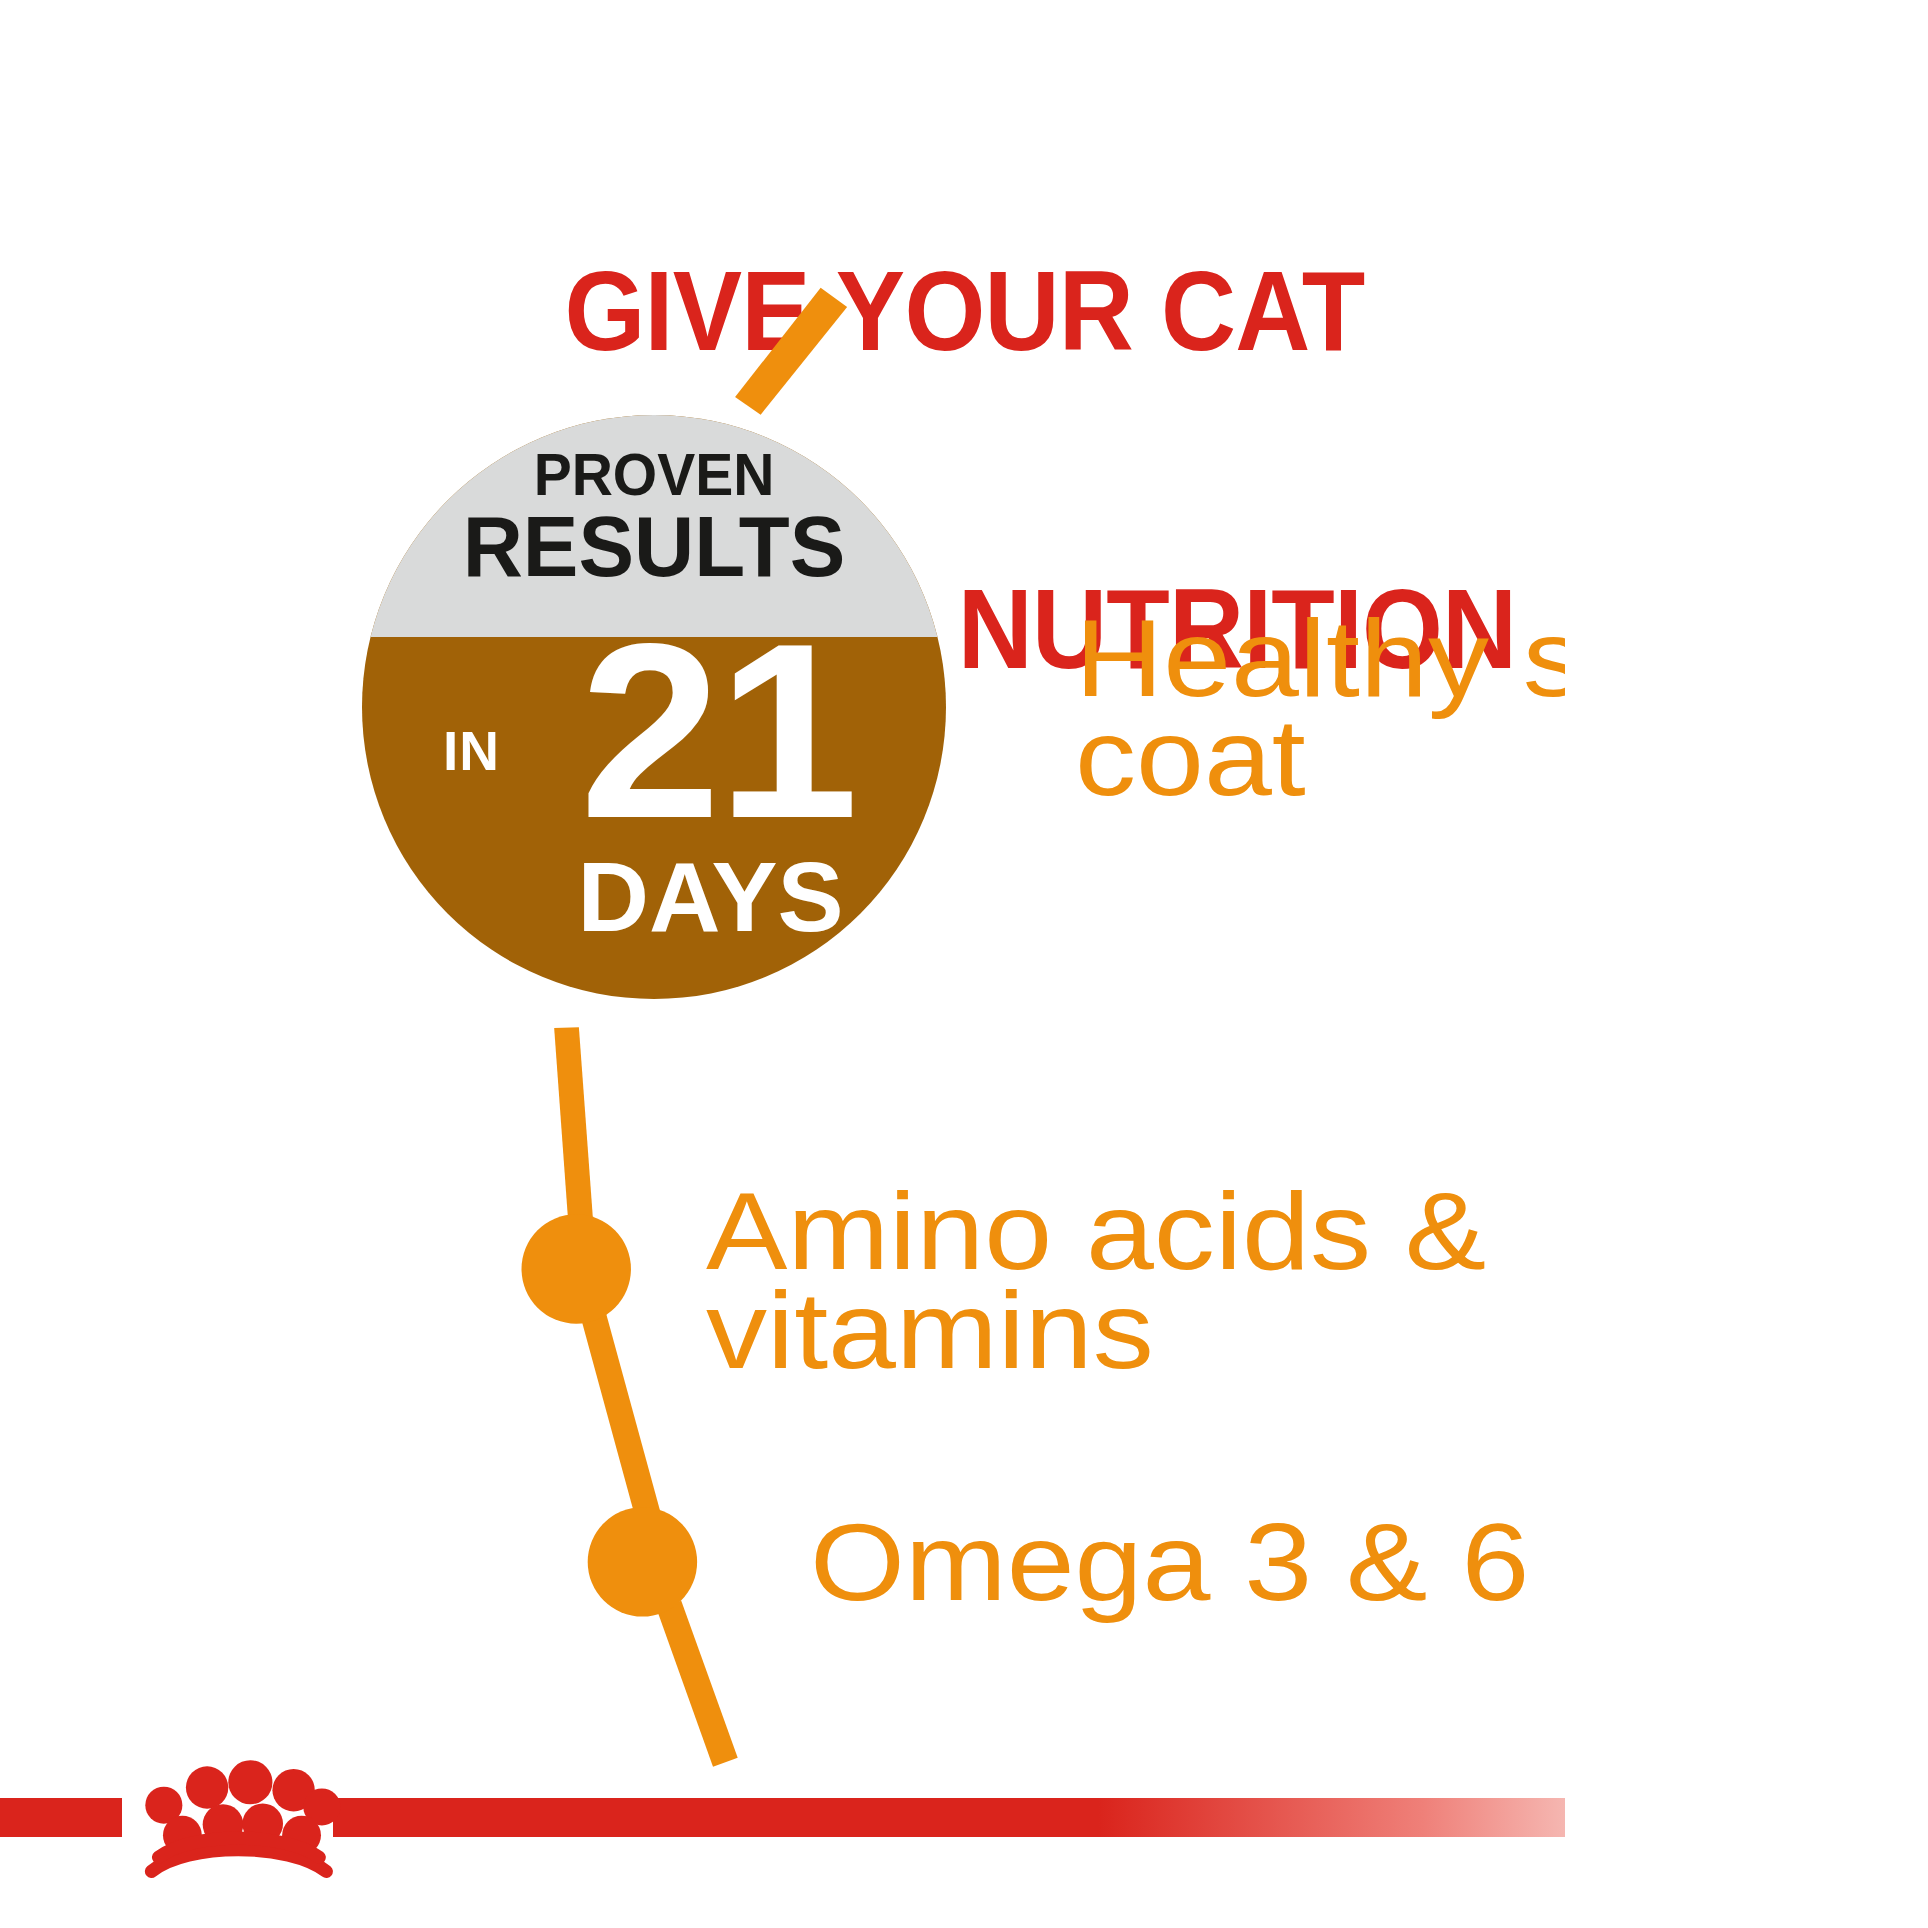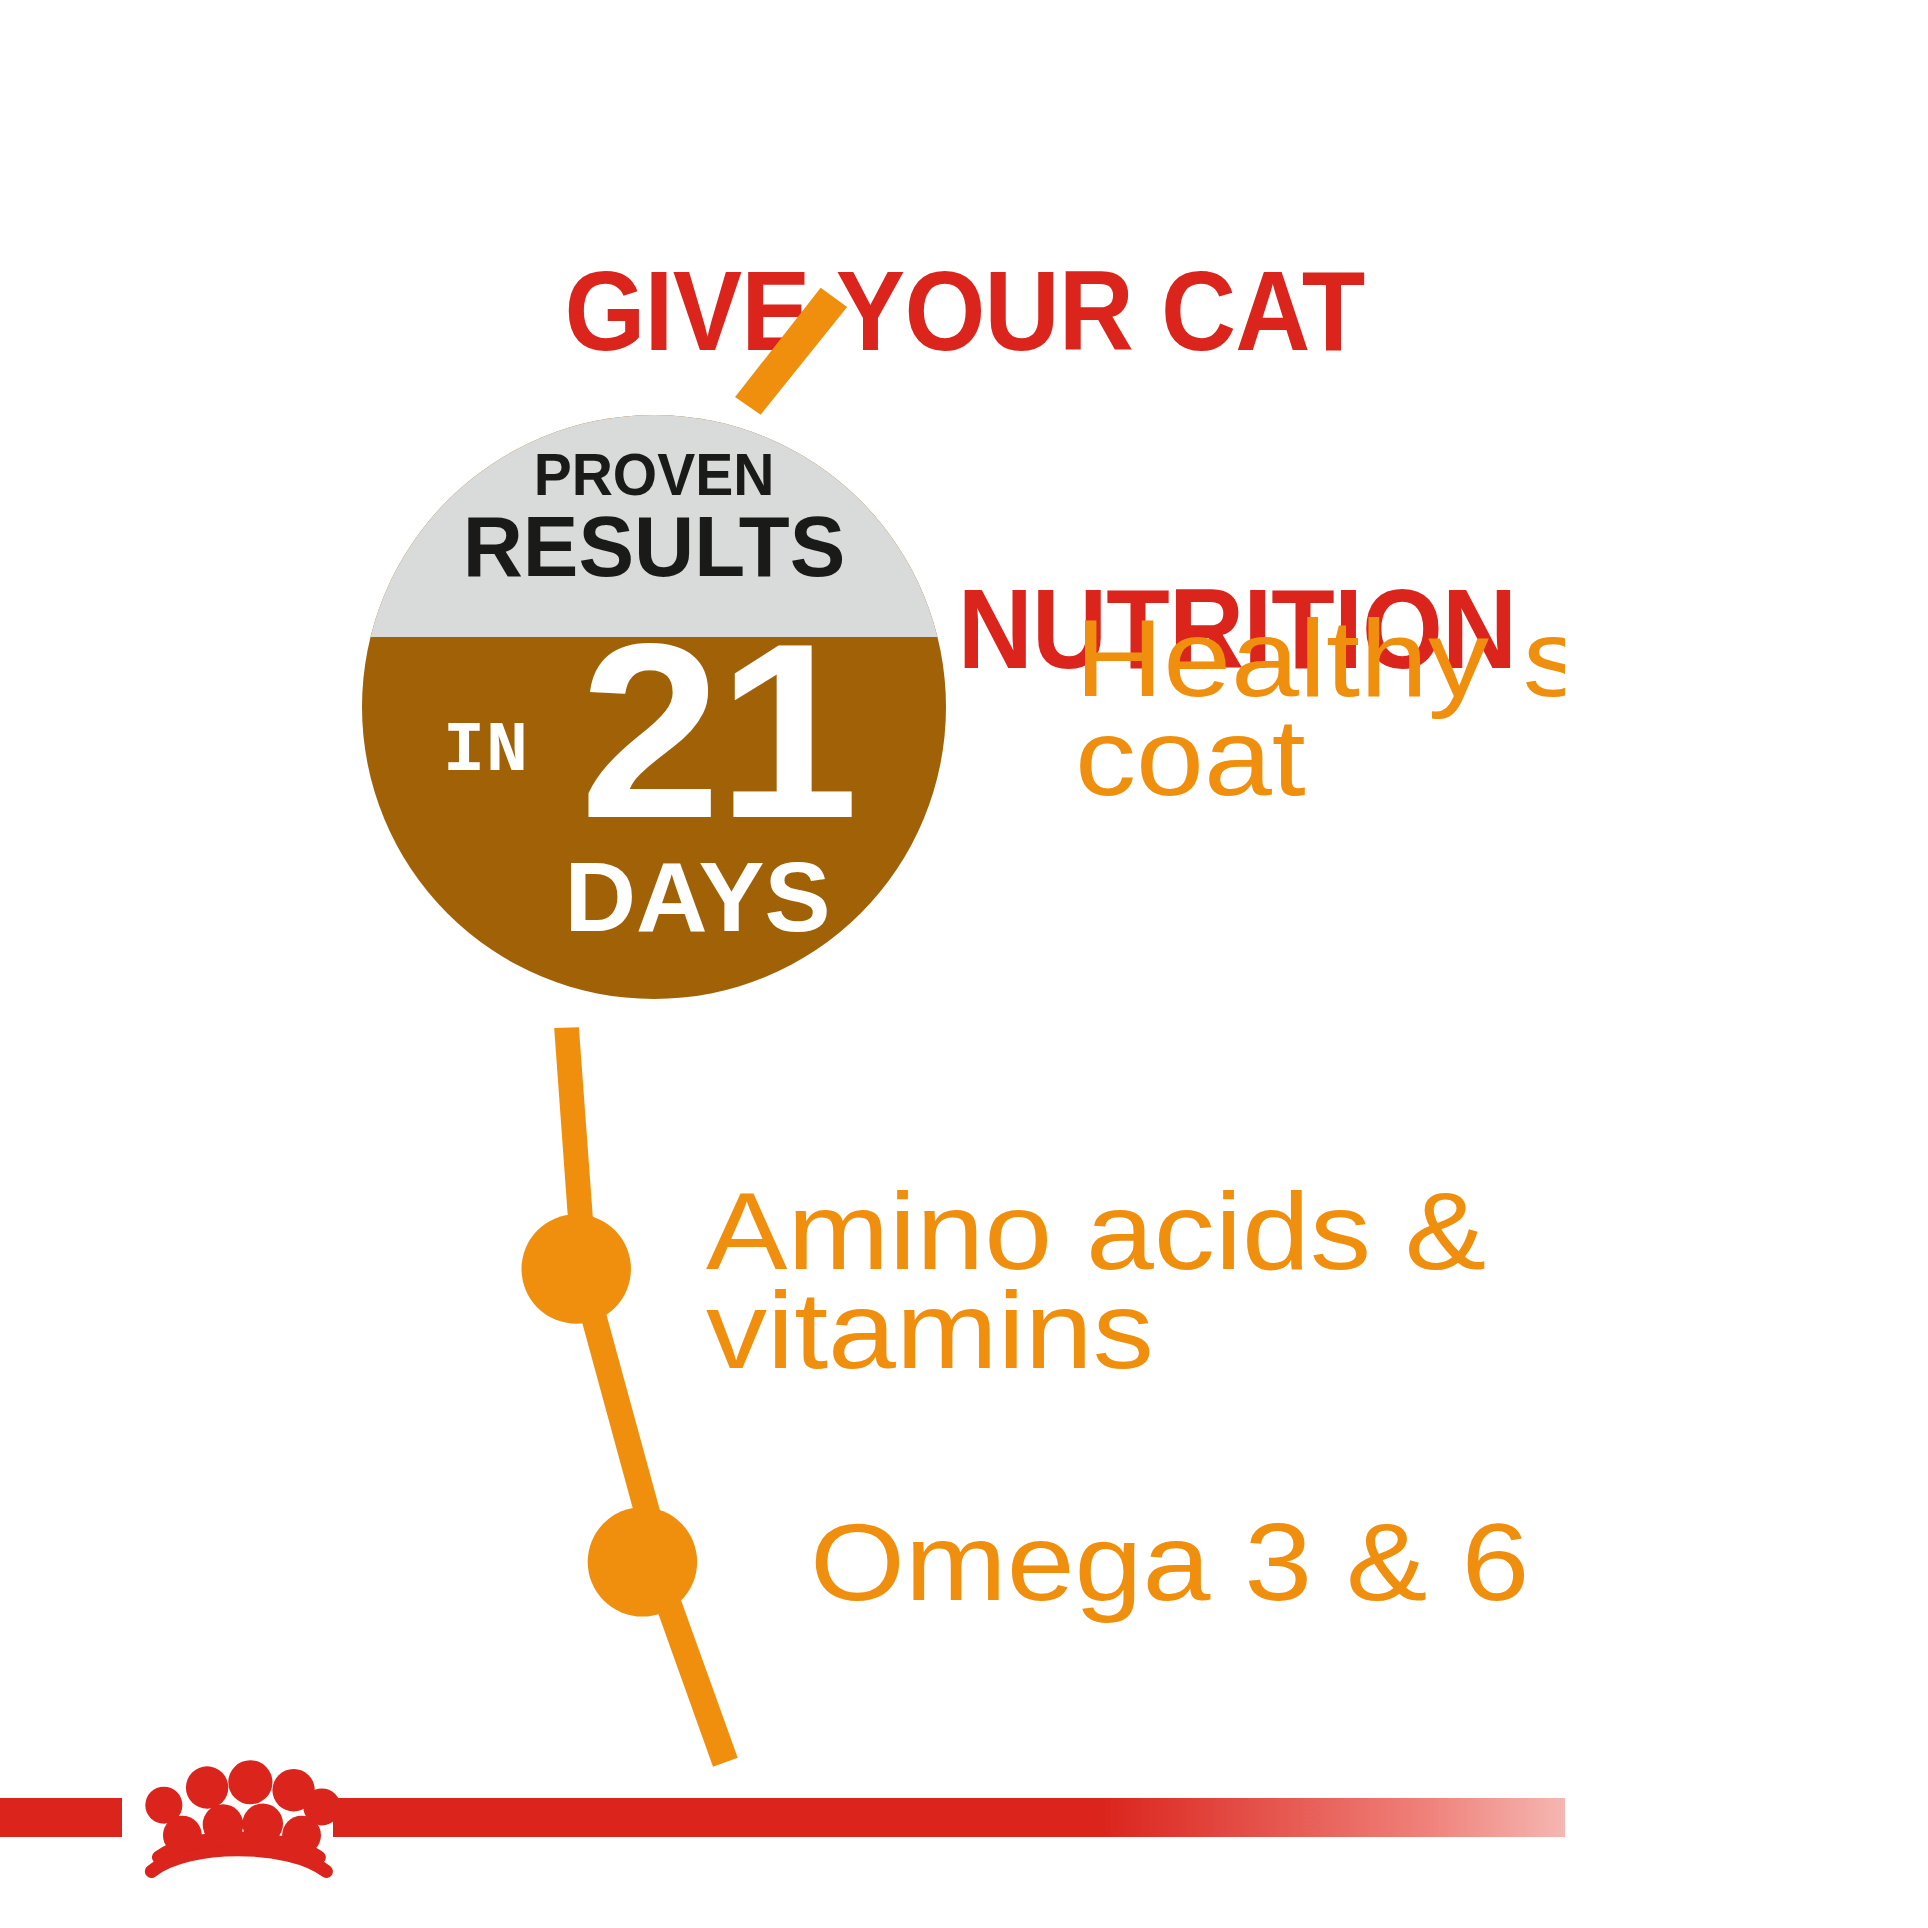--- a/index.html
+++ b/index.html
@@ -92,44 +92,44 @@
     font-size: 85px;
     line-height: 88px;
     transform: scaleX(0.98);
     transform-origin: center top;
   }
   #badge-in {
     position: absolute;
     left: 81px;
     top: 296px;
     color: #ffffff;
-    font-family: Liberation Mono, monospace;
-    font-weight: 700;
-    font-size: 70px;
+    font-family: Liberation Sans, sans-serif;
+    font-weight: 700;
+    font-size: 55px;
     line-height: 81px;
     letter-spacing: 0.9px;
   }
   #badge-number {
     position: absolute;
     left: 148px;
     top: 192px;
     width: 415px;
     text-align: center;
     color: #ffffff;
     font-family: "Liberation Sans Narrow", "Liberation Sans", sans-serif;
     font-weight: 700;
     font-size: 249px;
     line-height: 249px;
     letter-spacing: -3.5px;
     transform: scaleX(1.02);
     transform-origin: center top;
   }
   #badge-days {
     position: absolute;
-    left: 128px;
+    left: 141px;
     top: 432px;
     width: 415px;
     text-align: center;
     color: #ffffff;
     font-family: "Liberation Sans Narrow", "Liberation Sans", sans-serif;
     font-weight: 700;
     font-size: 99px;
     line-height: 99px;
     transform: scaleX(1.0);
     transform-origin: center top;

